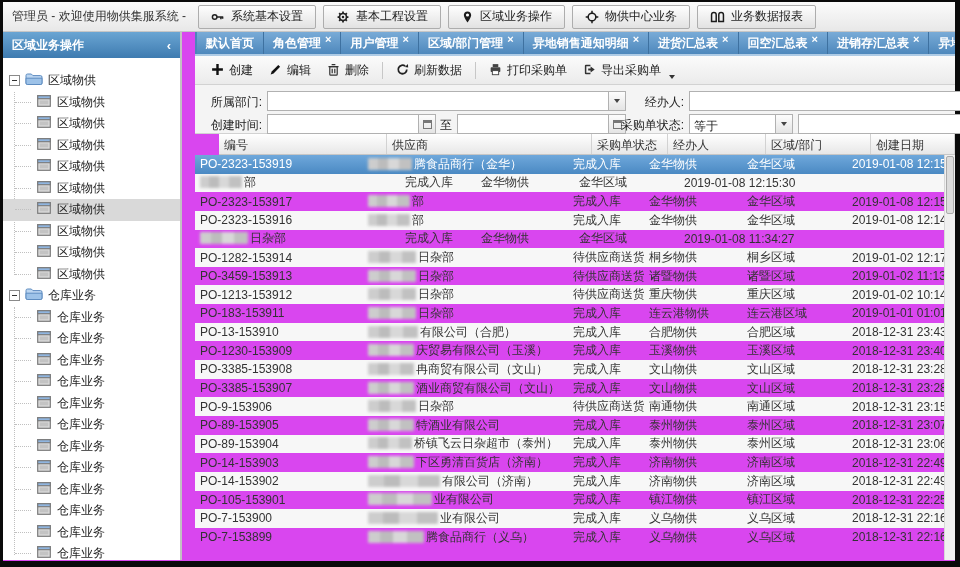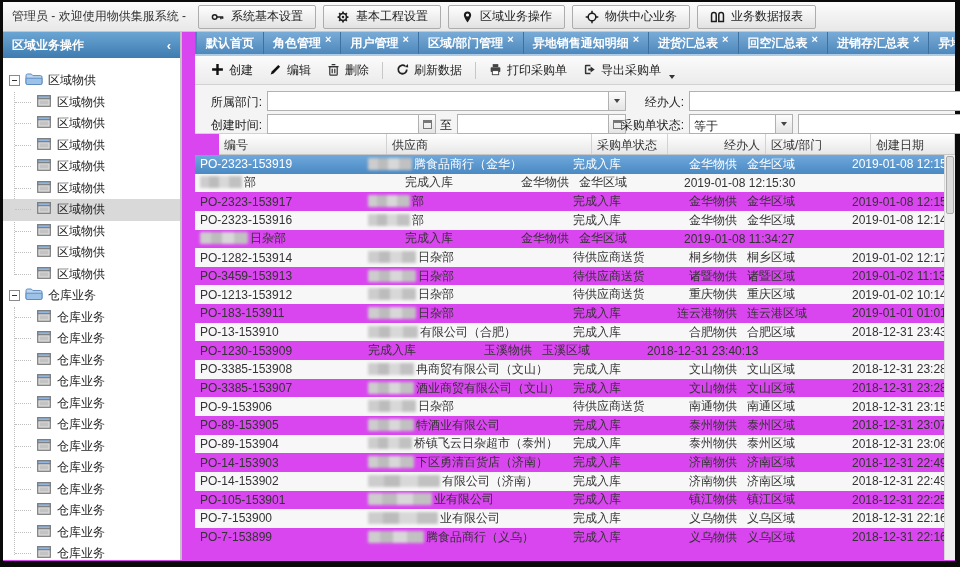--- a/index.html
+++ b/index.html
@@ -60,21 +60,21 @@
            background:linear-gradient(#fdfdfd,#e4e4e4); display:flex; align-items:center; justify-content:center; cursor:pointer; }
   .tri { width:0; height:0; border-left:3.5px solid transparent; border-right:3.5px solid transparent; border-top:4px solid #444; }
   .cal-glyph { width:9px; height:9px; border:1px solid #777; background:
                linear-gradient(#777 2px, transparent 2px); }
   .f-value { padding:3px 4px; white-space:nowrap; }
 
   
   .grid-header { height:21px; display:flex; background:linear-gradient(#ffffff,#e7e7e7);
                  border-bottom:1px solid #c6c6c6; font-size:12px; color:#333; flex:none;margin-left:24px; }
   .th { border-right:1px solid #d2d2d2; padding:3px 5px 0; white-space:nowrap; overflow:hidden; }
-  .c0{width:168px;} .c1{width:205px;} .c2{width:76px;} .c3{width:98px;text-align:right;} .c4{width:105px;} .c5{flex:1;}
+  .c0{width:168px;} .c1{width:205px;} .c2{width:76px;} .c3{width:98px;} .c4{width:105px;} .c5{flex:1;}
   .grid-body { flex:1; display:flex; overflow:hidden; }
   .rows { flex:1; min-width:0; }
   .grid-row { height:18.65px; display:flex; align-items:center; font-size:12px; color:#333; cursor:pointer; }
   .grid-row:nth-child(even) { background:#f7f7f7; }
   .grid-row.selected-true { background:linear-gradient(#6fa8db,#4a89c3); color:#fff; }
   .cell { padding:0 5px; white-space:nowrap; overflow:hidden; }
   .mask-block { display:inline-block; height:12px; vertical-align:-2px; margin-right:2px; border-radius:1px;
                 background:linear-gradient(90deg,#cdcdcd 0 22%,#bcbcbc 22% 45%,#d8d8d8 45% 70%,#c1c1c1 70%);
                 filter:blur(1.5px); }
   .vscroll { width:11px; background:#f0f0f0; border-left:1px solid #d7d7d7; position:relative; flex:none; }
@@ -599,20 +599,21 @@
               <div class="cell c0">PO-13-153910</div>
               <div class="cell c1"><span class="mask-block" style="width: 50px;"></span><span>有限公司（合肥）</span></div>
               <div class="cell c2">完成入库</div>
               <div class="cell c3">合肥物供</div>
               <div class="cell c4">合肥区域</div>
               <div class="cell c5">2018-12-31 23:43:26</div>
             </div>
 
             <div class="grid-row selected-false">
               <div class="cell c0">PO-1230-153909</div>
+              <div class="cell c1"><span class="mask-block" style="width: 46px;"></span><span>庆贸易有限公司（玉溪）</span></div>
               <div class="cell c2">完成入库</div>
               <div class="cell c3">玉溪物供</div>
               <div class="cell c4">玉溪区域</div>
               <div class="cell c5">2018-12-31 23:40:13</div>
             </div>
 
             <div class="grid-row selected-false">
               <div class="cell c0">PO-3385-153908</div>
               <div class="cell c1"><span class="mask-block" style="width: 46px;"></span><span>冉商贸有限公司（文山）</span></div>
               <div class="cell c2">完成入库</div>

